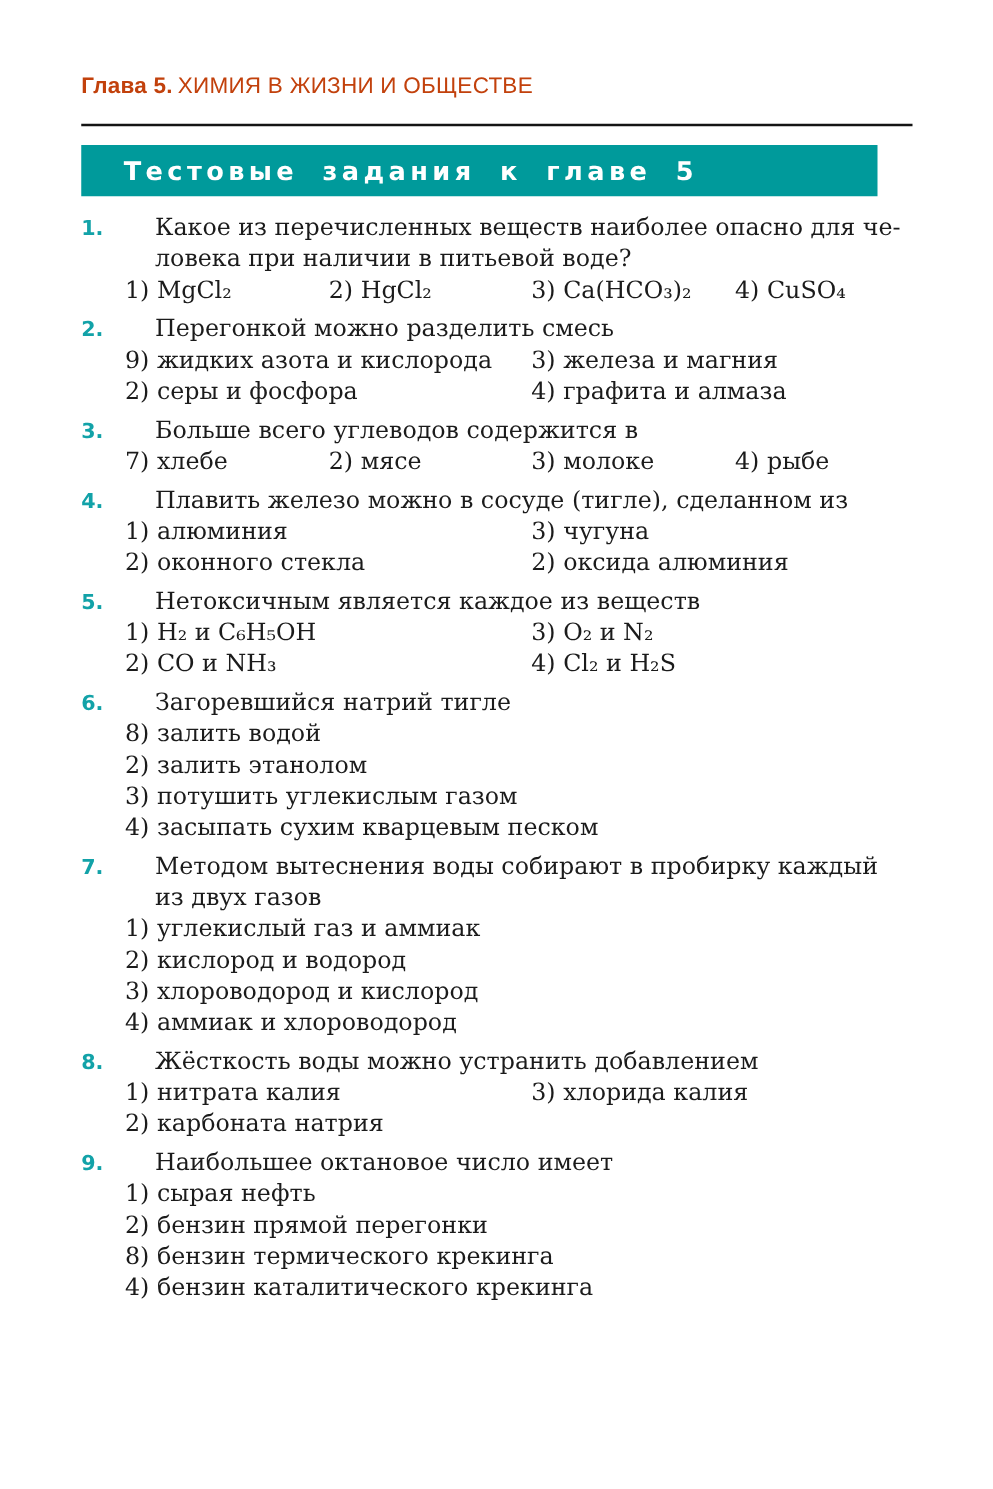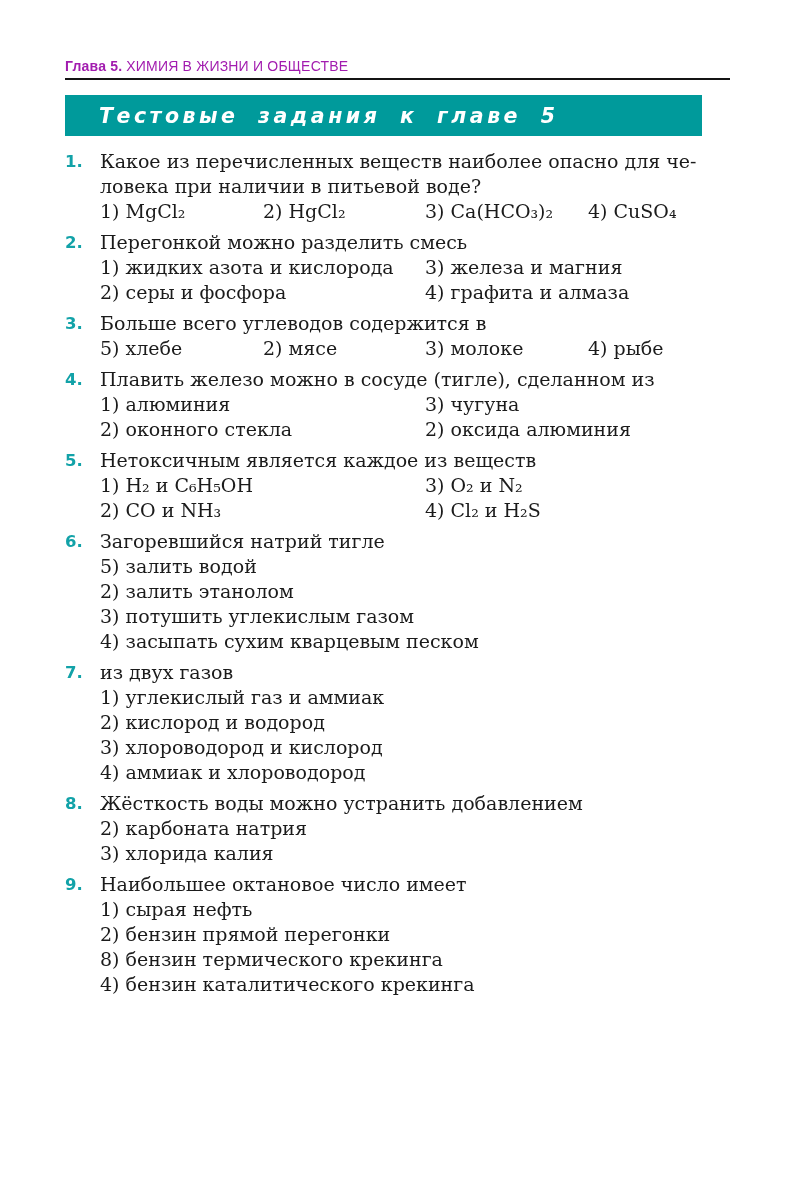--- a/index.html
+++ b/index.html
@@ -10,37 +10,36 @@
     overflow: hidden;
   }
   .page {
     box-sizing: border-box;
     width: 794px; height: 1191px;
     padding: 58px 64px 0 65px;
   }
   
   .chapter-line {
     font-family: "Liberation Sans", sans-serif;
-    font-size: 14px;
+    font-size: 18px;
     letter-spacing: 0.2px;
-    color: #a21caf;
-    padding-bottom: 4px;
+    color: #c2410c;
+    padding-bottom: 20px;
     border-bottom: 2px solid #141414;
     white-space: nowrap;
   }
   .chapter-label { font-weight: bold; margin-right: 4px; }
   
   .banner {
     margin-top: 15px;
     width: 637px; height: 41px;
     background: #009a9b;
     display: flex; align-items: center;
     box-sizing: border-box;
     padding-left: 34px;
-    font-style: italic;
   }
   .banner-text {
     font-family: "DejaVu Sans", sans-serif;
     font-weight: bold;
     font-size: 20.5px;
     color: #ffffff;
     letter-spacing: 3.5px;
     word-spacing: 9px;
     white-space: nowrap;
   }
@@ -49,21 +48,21 @@
   .q { display: flex; margin-bottom: 6px; }
   .qnum {
     flex: 0 0 35px; width: 35px;
     font-family: "DejaVu Sans", sans-serif;
     font-weight: bold;
     font-size: 16.5px;
     line-height: 25px;
     color: #12a2a8;
   }
   .qbody { flex: 1; font-size: 19px; line-height: 25px; }
-  .qline { display: block; white-space: nowrap; }
+  .qline { display: block; white-space: nowrap; margin-left: 24px; }
   .opt { white-space: nowrap; }
   .opts-1col .opt { display: block; }
   .opts-2col {
     display: grid;
     grid-template-columns: 325px auto;
     grid-template-rows: repeat(2, 25px);
     grid-auto-flow: column;
   }
   .opts-4col {
     display: grid;
@@ -101,36 +100,36 @@
       </div>
     </section>
 
     <section class="q">
       <div class="qnum">2.</div>
       <div class="qbody">
         <div class="qtext">
           <span class="qline">Перегонкой можно разделить смесь</span>
         </div>
         <div class="opts opts-2col">
-          <span class="opt">1) жидких азота и кислорода</span>
+          <span class="opt">9) жидких азота и кислорода</span>
           <span class="opt">2) серы и фосфора</span>
           <span class="opt">3) железа и магния</span>
           <span class="opt">4) графита и алмаза</span>
         </div>
       </div>
     </section>
 
     <section class="q">
       <div class="qnum">3.</div>
       <div class="qbody">
         <div class="qtext">
           <span class="qline">Больше всего углеводов содержится в</span>
         </div>
         <div class="opts opts-4col">
-          <span class="opt">5) хлебе</span>
+          <span class="opt">7) хлебе</span>
           <span class="opt">2) мясе</span>
           <span class="opt">3) молоке</span>
           <span class="opt">4) рыбе</span>
         </div>
       </div>
     </section>
 
     <section class="q">
       <div class="qnum">4.</div>
       <div class="qbody">
@@ -161,50 +160,52 @@
       </div>
     </section>
 
     <section class="q">
       <div class="qnum">6.</div>
       <div class="qbody">
         <div class="qtext">
           <span class="qline">Загоревшийся натрий тигле</span>
         </div>
         <div class="opts opts-1col">
-          <span class="opt">5) залить водой</span>
+          <span class="opt">8) залить водой</span>
           <span class="opt">2) залить этанолом</span>
           <span class="opt">3) потушить углекислым газом</span>
           <span class="opt">4) засыпать сухим кварцевым песком</span>
         </div>
       </div>
     </section>
 
     <section class="q">
       <div class="qnum">7.</div>
       <div class="qbody">
         <div class="qtext">
+          <span class="qline">Методом вытеснения воды собирают в пробирку каждый</span>
           <span class="qline">из двух газов</span>
         </div>
         <div class="opts opts-1col">
           <span class="opt">1) углекислый газ и аммиак</span>
           <span class="opt">2) кислород и водород</span>
           <span class="opt">3) хлороводород и кислород</span>
           <span class="opt">4) аммиак и хлороводород</span>
         </div>
       </div>
     </section>
 
     <section class="q">
       <div class="qnum">8.</div>
       <div class="qbody">
         <div class="qtext">
           <span class="qline">Жёсткость воды можно устранить добавлением</span>
         </div>
         <div class="opts opts-2col">
+          <span class="opt">1) нитрата калия</span>
           <span class="opt">2) карбоната натрия</span>
           <span class="opt">3) хлорида калия</span>
         </div>
       </div>
     </section>
 
     <section class="q">
       <div class="qnum">9.</div>
       <div class="qbody">
         <div class="qtext">

